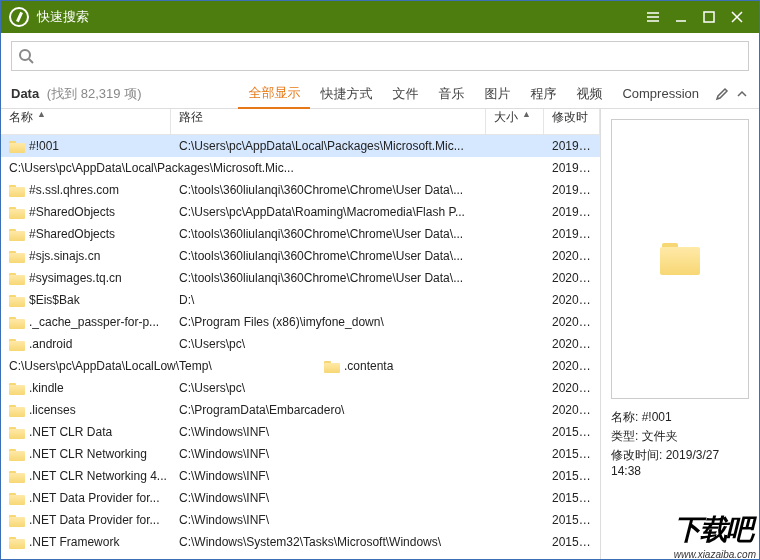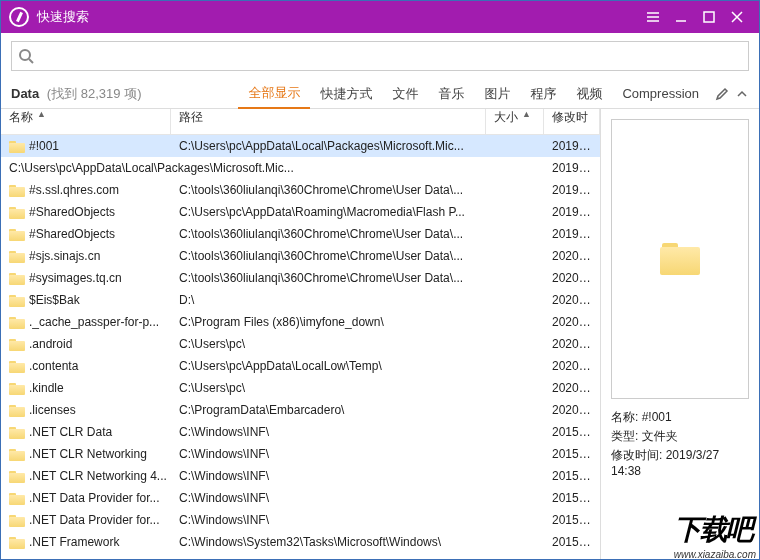--- a/index.html
+++ b/index.html
@@ -1,17 +1,17 @@
 <!DOCTYPE html>
 <html><head>
 <meta charset="utf-8">
 <style>
 * { margin: 0; padding: 0; box-sizing: border-box; font-family: "Microsoft YaHei", "Segoe UI", sans-serif; }
 body { background: #fff; width: 760px; height: 560px; overflow: hidden; border: 1px solid #3b6fb6; }
-.titlebar { background: #a21caf; height: 32px; display: flex; align-items: center; color: #fff; padding: 0 8px; }
+.titlebar { background: #4d7c0f; height: 32px; display: flex; align-items: center; color: #fff; padding: 0 8px; }
 .titlebar .logo { width: 20px; height: 20px; border: 2px solid #fff; border-radius: 50%; position: relative; margin-right: 8px; }
 .titlebar .logo::before { content: ""; position: absolute; top: 3px; left: 7px; width: 3px; height: 10px; background: #fff; transform: rotate(25deg); }
 .titlebar .title { font-size: 13px; flex: 1; }
 .titlebar .winbtn { width: 28px; height: 32px; display: flex; align-items: center; justify-content: center; cursor: pointer; }
 .titlebar .winbtn svg { width: 14px; height: 14px; stroke: #fff; fill: none; stroke-width: 1.5; }
 .searchbar { padding: 8px 10px; }
 .searchbox { display: flex; align-items: center; border: 1px solid #ccc; height: 30px; padding: 0 6px; }
 .searchbox svg { width: 16px; height: 16px; stroke: #888; fill: none; stroke-width: 2; }
 .searchbox input { flex: 1; border: none; outline: none; font-size: 13px; margin-left: 6px; }
 .tabbar { display: flex; align-items: center; border-bottom: 1px solid #ddd; height: 30px; padding: 0 10px; font-size: 13px; }
@@ -212,25 +212,25 @@
         <div class="row">
           <div class="cell c-name">
             <span class="foldericon"></span>
             <span>.android</span>
           </div>
           <div class="cell c-path">C:\Users\pc\</div>
           <div class="cell c-size"></div>
           <div class="cell c-date">2020/8/</div>
         </div>
         <div class="row">
+          <div class="cell c-path">C:\Users\pc\AppData\LocalLow\Temp\</div>
           <div class="cell c-name">
             <span class="foldericon"></span>
             <span>.contenta</span>
           </div>
-          <div class="cell c-path">C:\Users\pc\AppData\LocalLow\Temp\</div>
           <div class="cell c-size"></div>
           <div class="cell c-date">2020/8/</div>
         </div>
         <div class="row">
           <div class="cell c-name">
             <span class="foldericon"></span>
             <span>.kindle</span>
           </div>
           <div class="cell c-path">C:\Users\pc\</div>
           <div class="cell c-size"></div>

